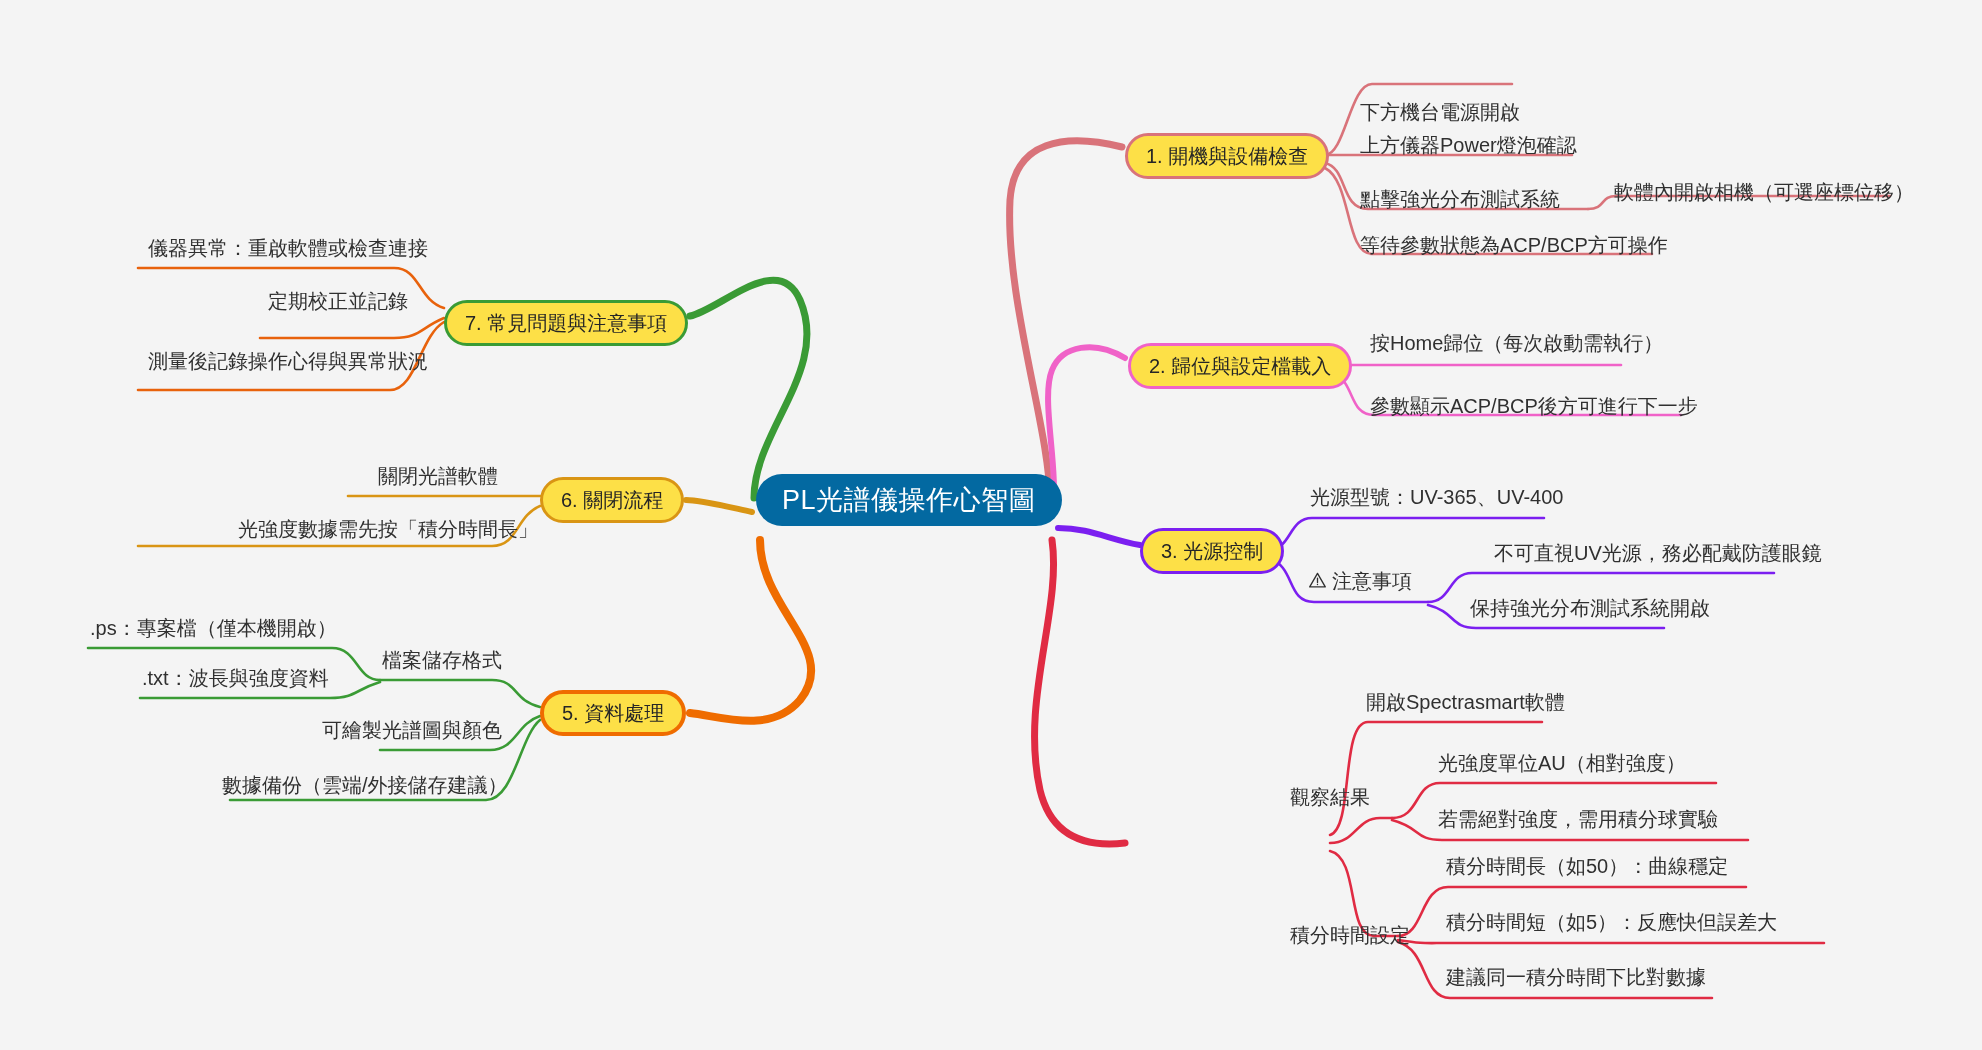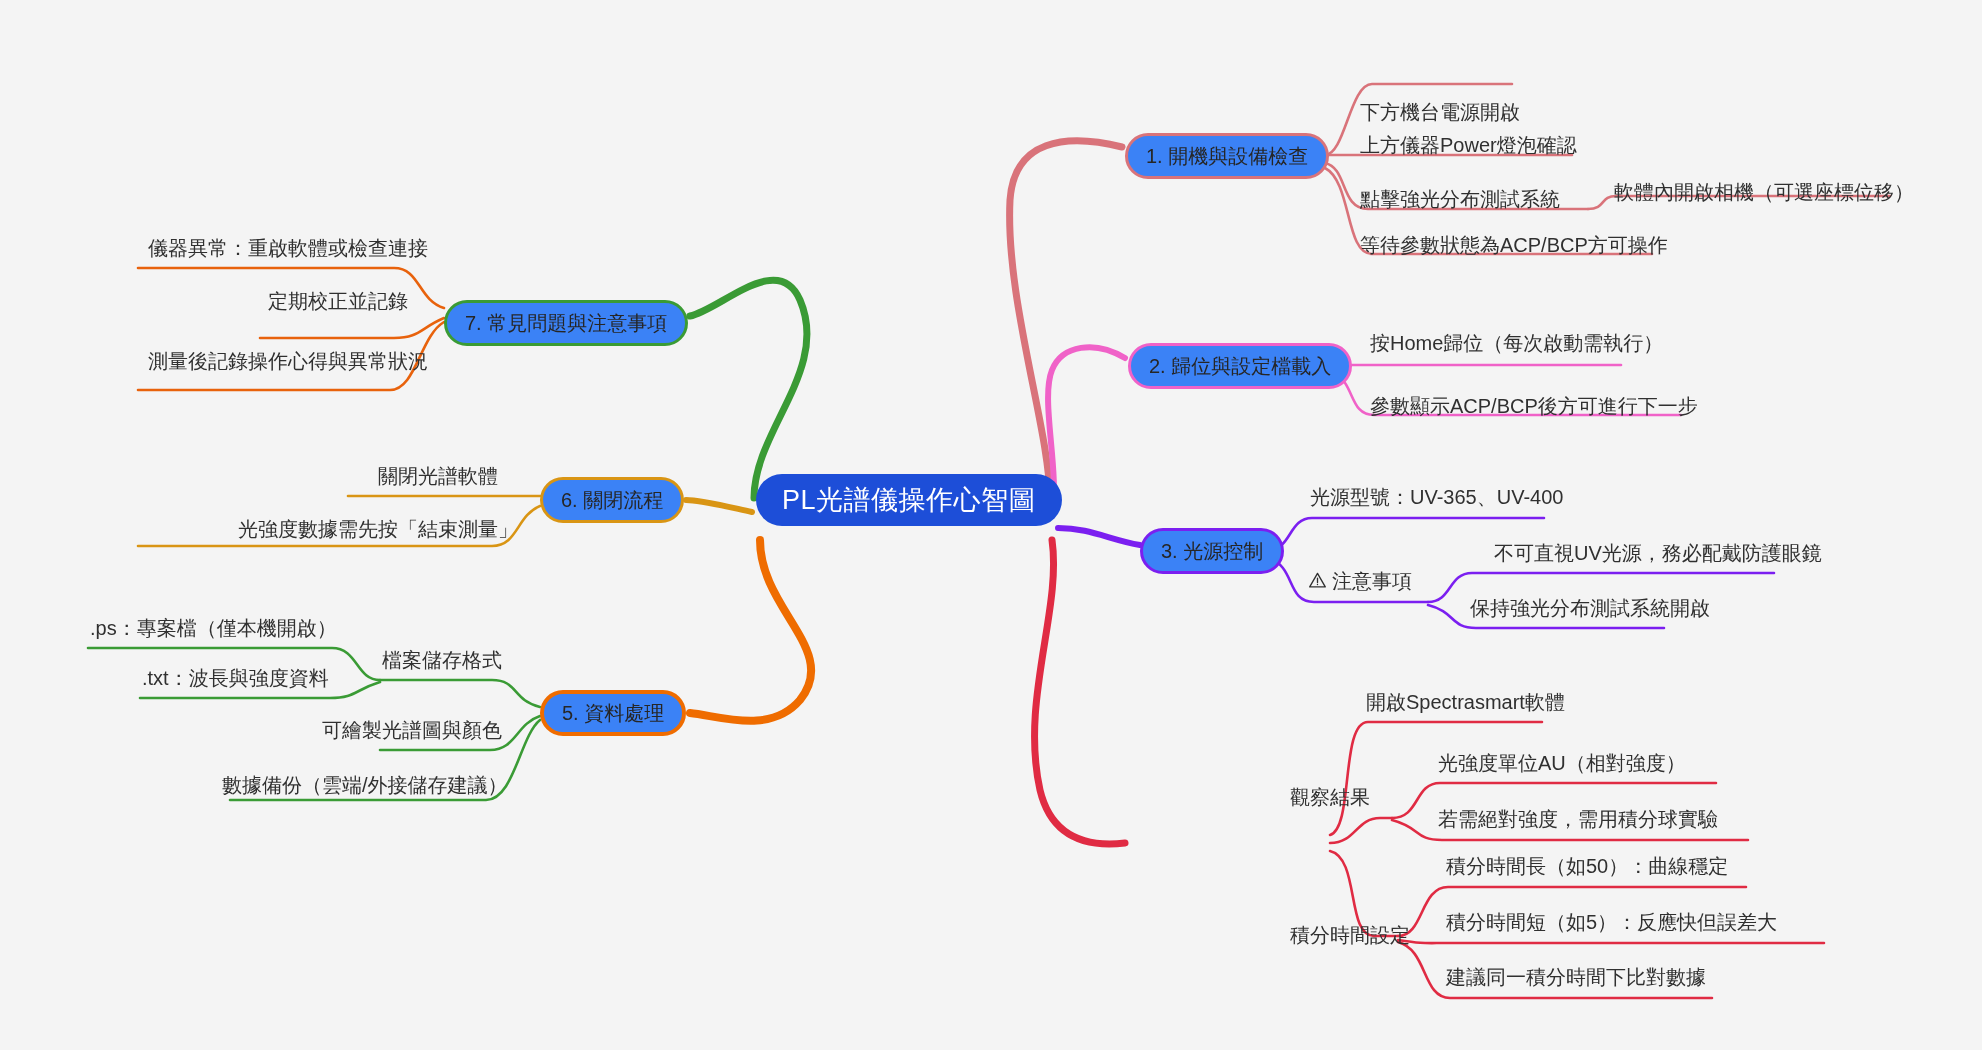--- a/index.html
+++ b/index.html
@@ -30,31 +30,31 @@
   .node {
     position: absolute;
     box-sizing: border-box;
     display: flex;
     align-items: center;
     justify-content: center;
     white-space: nowrap;
   }
   
   .root {
-    background: #1d4ed8;
+    background: #0369a1;
     color: #ffffff;
     border-radius: 26px;
     font-size: 27px;
     letter-spacing: 0.5px;
     padding: 0 26px;
     height: 52px;
   }
   
   .lvl1 {
-    background: #3b82f6;
+    background: #fde047;
     border-radius: 24px;
     border-style: solid;
     border-width: 3px;
     font-size: 20px;
     color: #262626;
     height: 46px;
     padding: 0 18px;
   }
   
   .leaf {
@@ -208,19 +208,19 @@
   <div class="leaf" style="left:1446px; top:967px;">建議同一積分時間下比對數據</div>
 
   <div class="leaf" style="left:382px; top:650px;">檔案儲存格式</div>
   <div class="leaf" style="left:90px; top:618px;">.ps：專案檔（僅本機開啟）</div>
   <div class="leaf" style="left:142px; top:668px;">.txt：波長與強度資料</div>
 
   <div class="leaf" style="left:322px; top:720px;">可繪製光譜圖與顏色</div>
   <div class="leaf" style="left:222px; top:775px;">數據備份（雲端/外接儲存建議）</div>
 
   <div class="leaf" style="left:378px; top:466px;">關閉光譜軟體</div>
-  <div class="leaf" style="left:238px; top:519px;">光強度數據需先按「結束測量」</div>
+  <div class="leaf" style="left:238px; top:519px;">光強度數據需先按「積分時間長」</div>
 
   <div class="leaf" style="left:148px; top:258px; transform:translateY(-20px);">儀器異常：重啟軟體或檢查連接</div>
   <div class="leaf" style="left:268px; top:311px; transform:translateY(-20px);">定期校正並記錄</div>
   <div class="leaf" style="left:148px; top:363px; transform:translateY(-20px);margin-top:8px;">測量後記錄操作心得與異常狀況</div>
 
 </div>
 
 </body></html>

